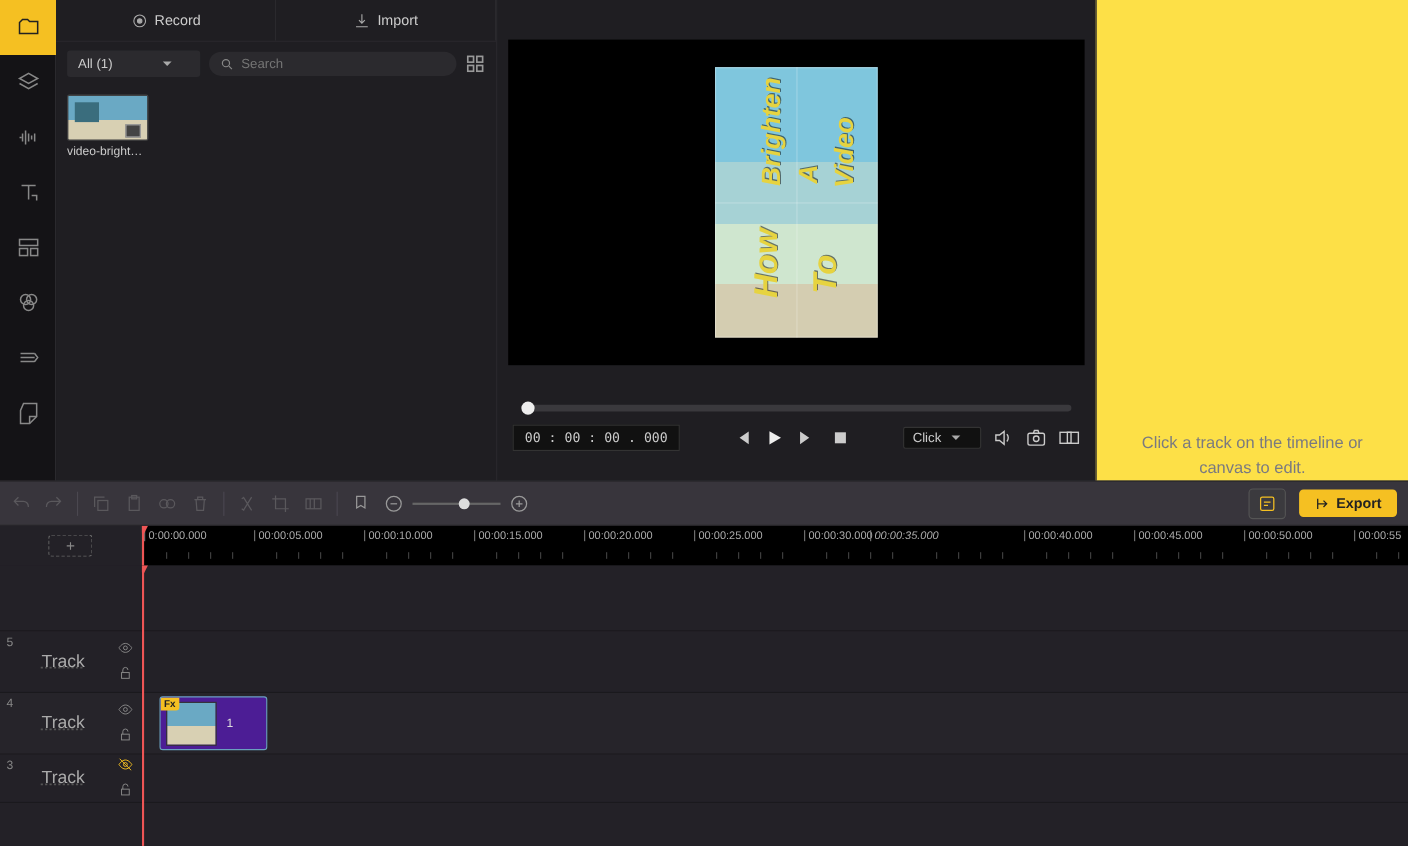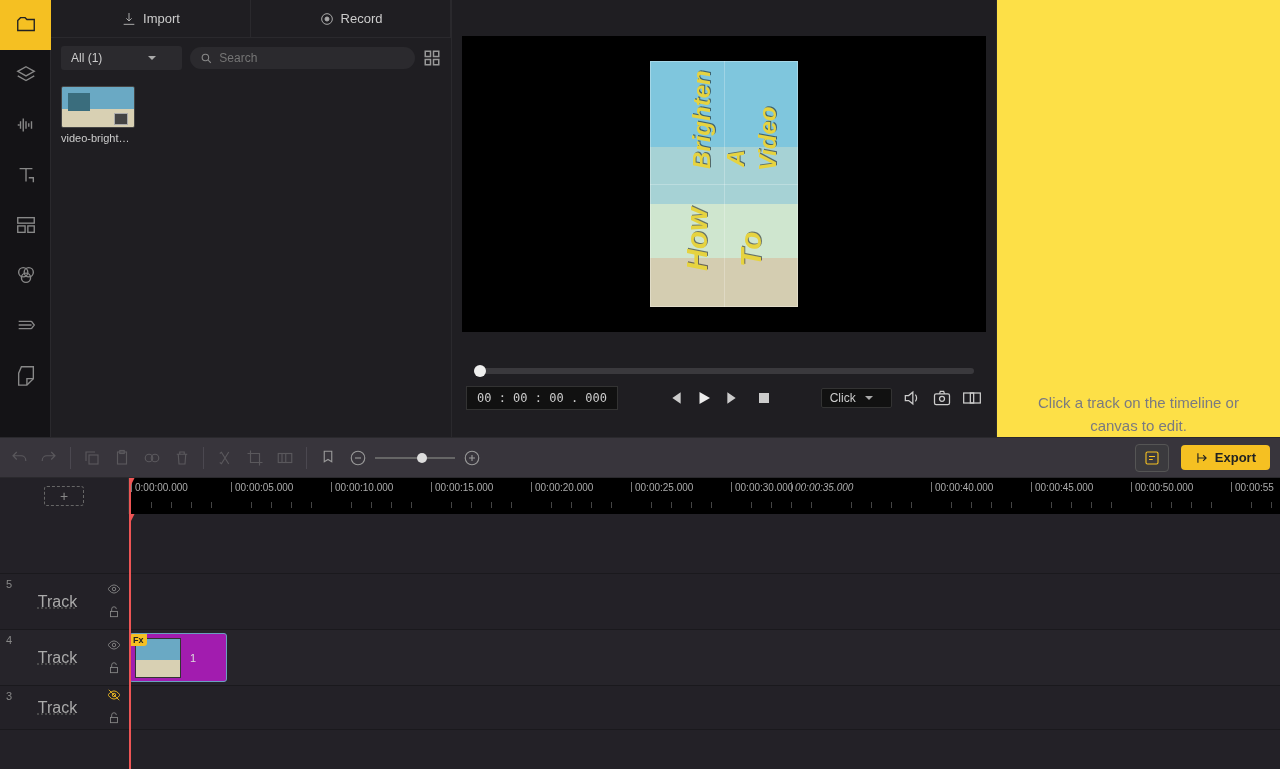--- a/index.html
+++ b/index.html
@@ -103,21 +103,21 @@
   .track-icons { display:flex; flex-direction:column; gap:6px; }
   .track-icons svg { width:14px; height:14px; stroke:#888; fill:none; stroke-width:1.5;}
   .track-icons .hidden-eye svg { stroke:#f5c022;}
   
   .track-lane { position:absolute; left:0; right:0; border-bottom:1px solid #1a191d;}
   .lane-blank { top:0; height:60px; background:#232127;}
   .lane-5 { top:60px; height:56px; background:#232127;}
   .lane-4 { top:116px; height:56px; background:#26242a;}
   .lane-3 { top:172px; height:56px; background:#232127;}
   
-  .clip { position:absolute; top:3px; bottom:3px; border:1px solid #6aa0bf; border-radius:3px; background:#a21caf; overflow:hidden; display:flex; align-items:center;}
+  .clip { position:absolute; top:3px; bottom:3px; border:1px solid #6aa0bf; border-radius:3px; background:#4c1d95; overflow:hidden; display:flex; align-items:center;margin-left:16px;}
   .clip .fx { position:absolute; top:0; left:0; background:#f5c022; color:#222; font-size:9px; font-weight:700; padding:1px 3px; border-bottom-right-radius:3px;}
   .clip-thumb { width:46px; height:40px; margin:0 5px;
     background:linear-gradient(180deg,#6aa9c4 0%,#6aa9c4 55%,#d8d0b3 55%,#d8d0b3 100%); border:1px solid #333;}
   .clip-label { color:#ddd; font-size:11px; margin-left:4px;}
   
   svg { overflow:visible; }
   .chev::after { content:''; display:inline-block; border:4px solid transparent; border-top-color:#aaa; margin-left:6px; transform:translateY(2px);}
 </style>
 </head>
 <body>
@@ -172,30 +172,30 @@
             <path d="M7 3h13v13l-7 7H4V10z"></path>
             <path d="M13 23v-7h7"></path>
           </svg>
       </div>
     </div>
 
     <div class="media-panel">
       <div class="media-tabs">
         <div class="media-tab">
           <svg viewBox="0 0 24 24">
-              <path d="M12 3v12M8 11l4 4 4-4M4 20h16"></path>
-            </svg>
-          <span>Import</span>
-        </div>
-        <div class="media-tab">
-          <svg viewBox="0 0 24 24">
               <circle cx="12" cy="12" r="8"></circle>
               <circle cx="12" cy="12" r="3" fill="#aaa"></circle>
             </svg>
           <span>Record</span>
+        </div>
+        <div class="media-tab">
+          <svg viewBox="0 0 24 24">
+              <path d="M12 3v12M8 11l4 4 4-4M4 20h16"></path>
+            </svg>
+          <span>Import</span>
         </div>
       </div>
       <div class="media-filter-row">
         <div class="filter-select chev">
           <span>All (1)</span>
         </div>
         <div class="search-box">
           <svg width="13" height="13" viewBox="0 0 24 24" fill="none" stroke="#888" stroke-width="2">
               <circle cx="10" cy="10" r="6"></circle>
               <path d="M20 20l-5-5"></path>

